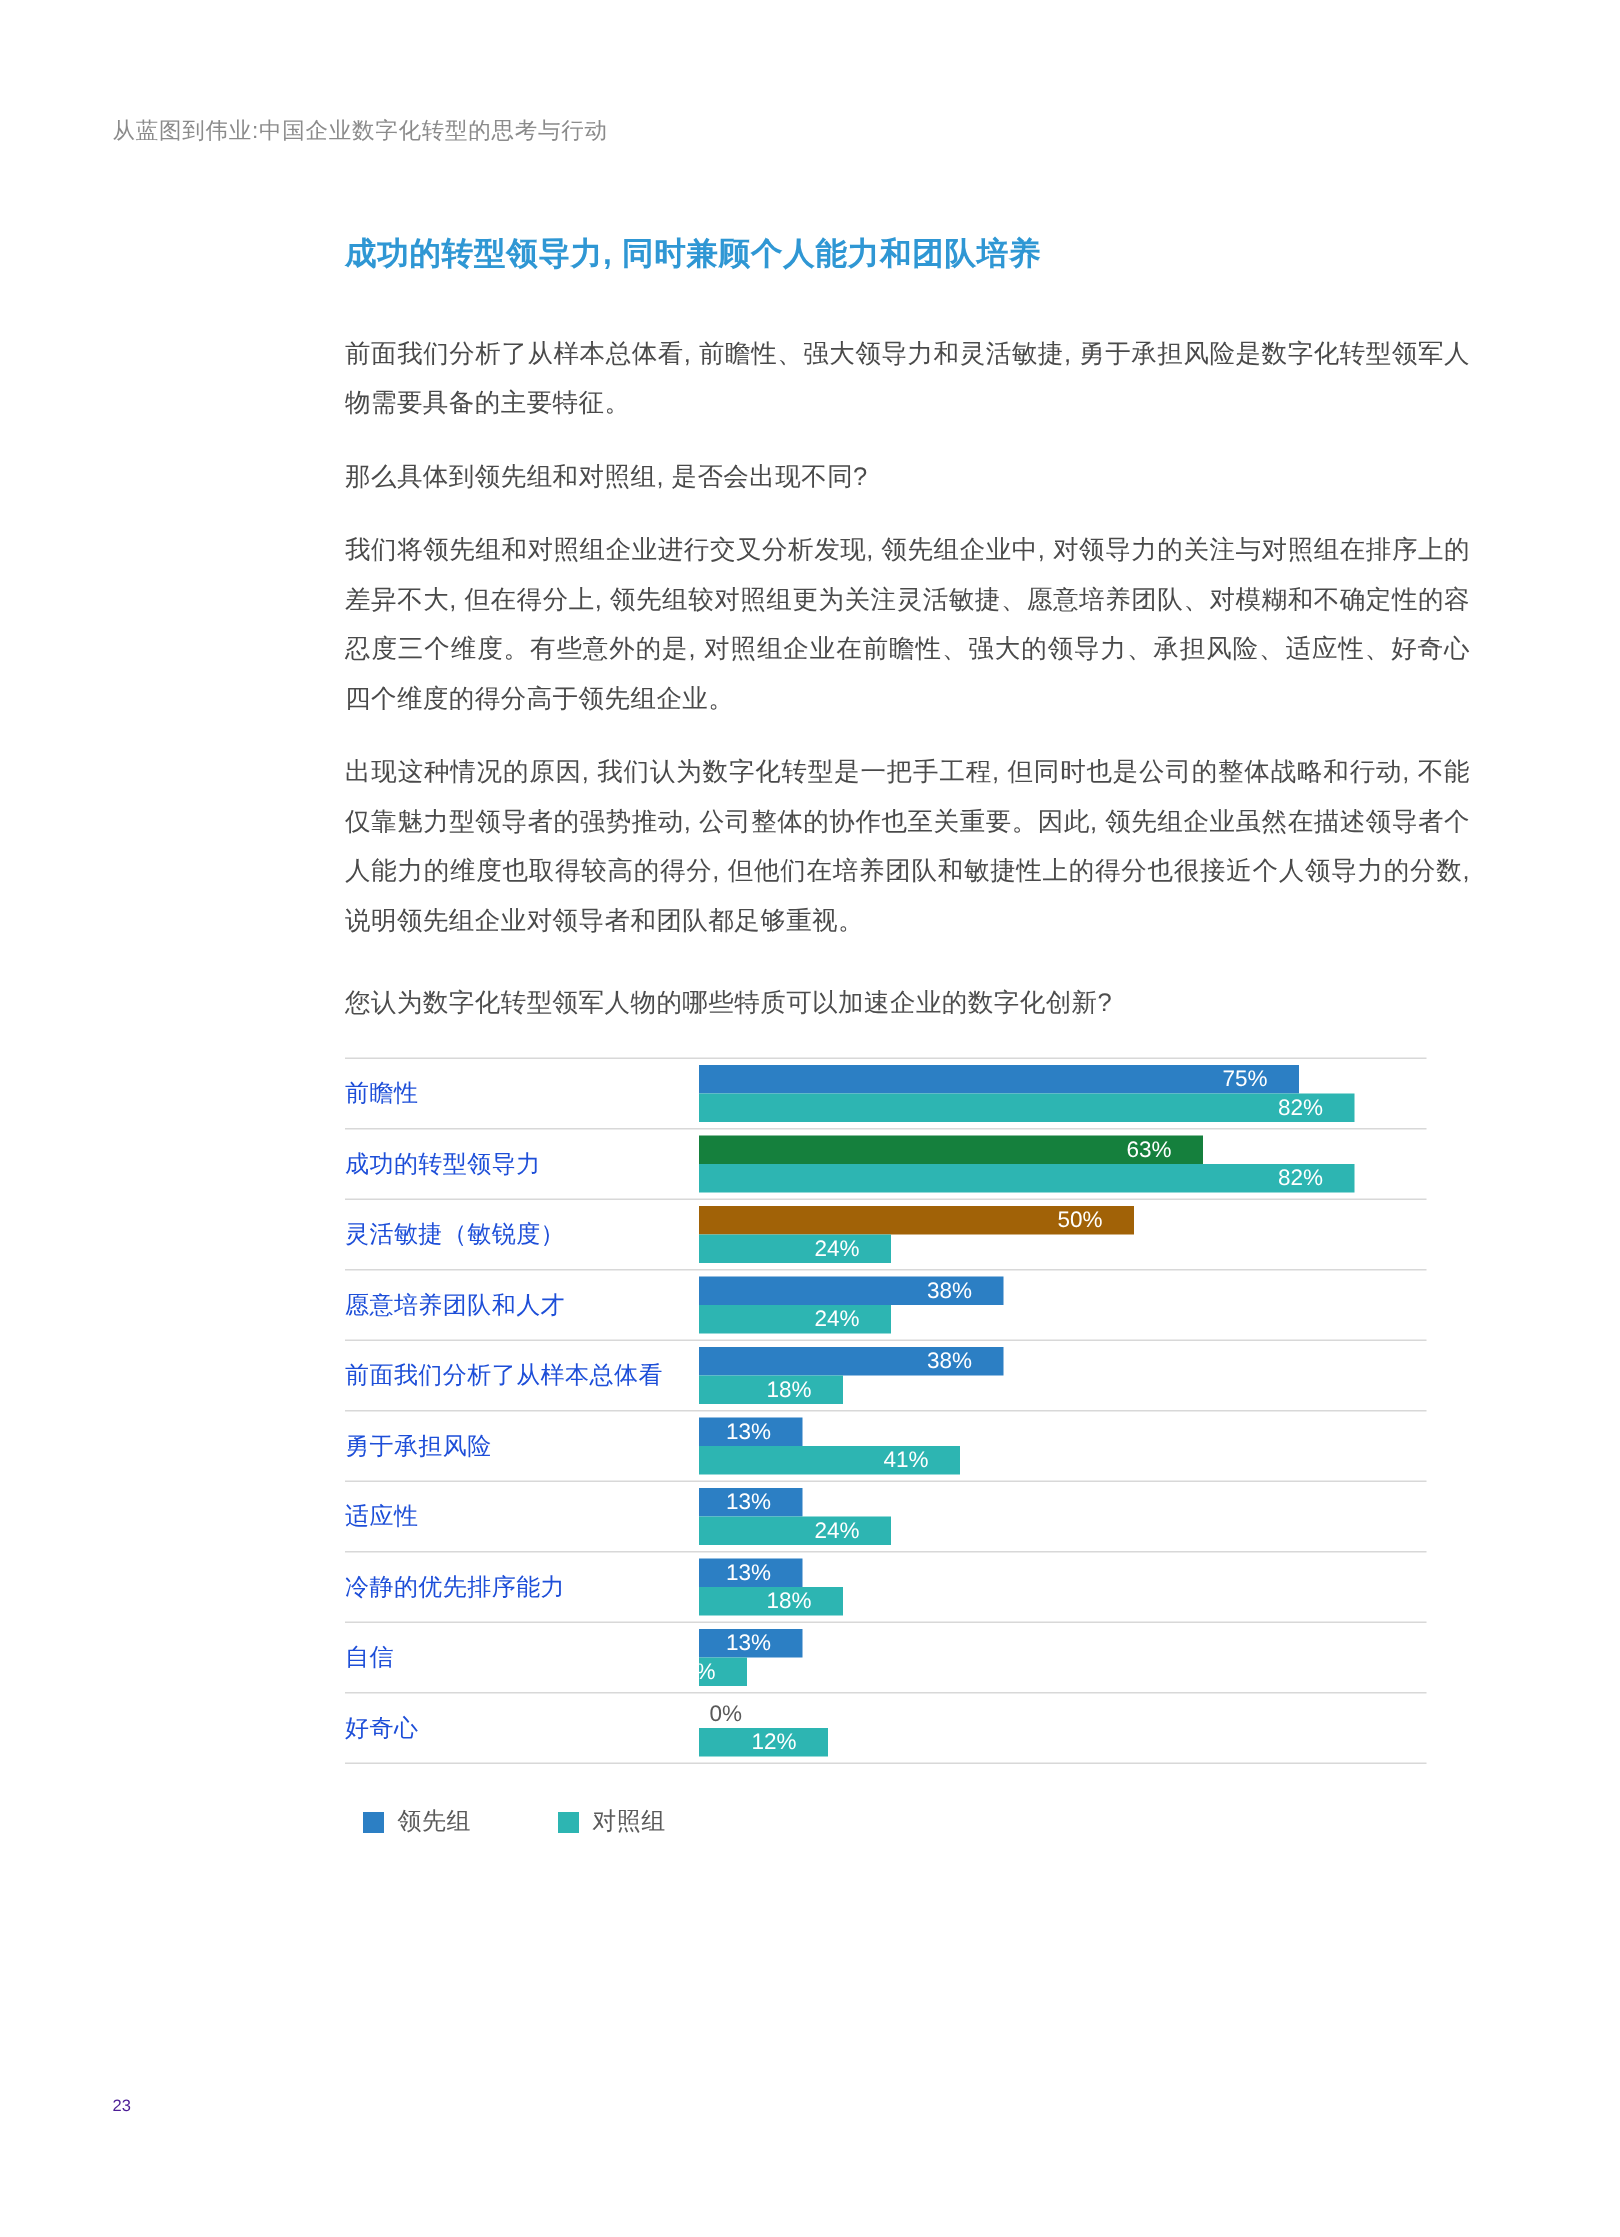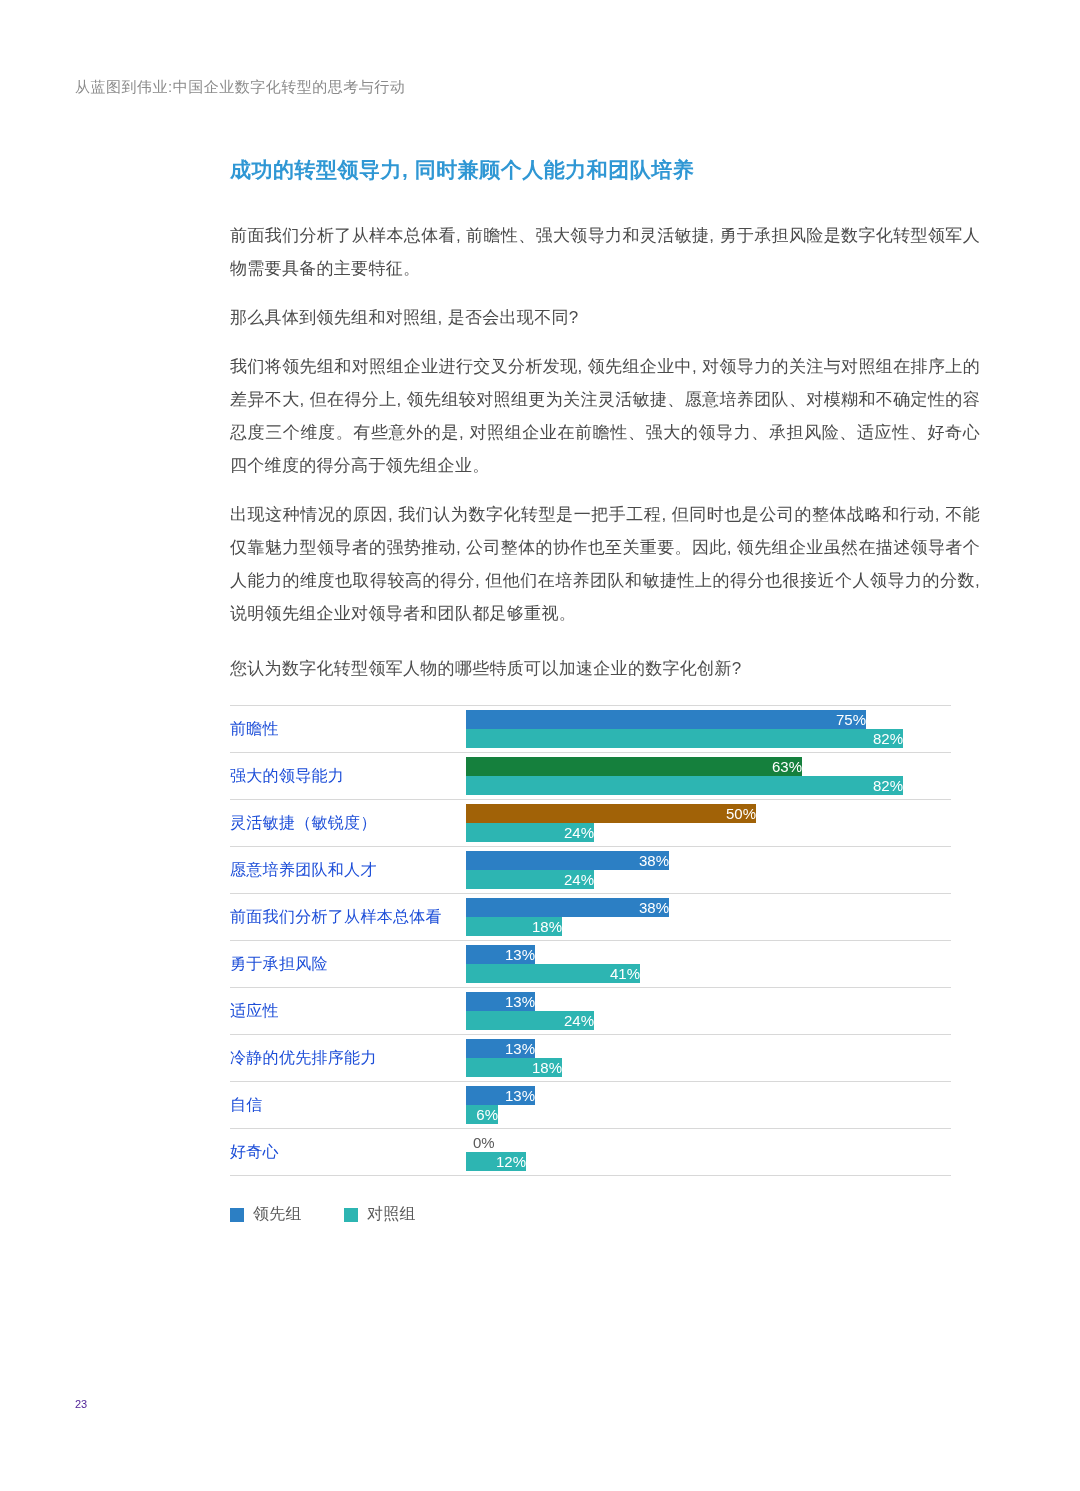--- a/index.html
+++ b/index.html
@@ -39,26 +39,26 @@
   .chart-label {
     width: 236px; flex: 0 0 236px;
     font-size: 16px; color: #1d4ed8; letter-spacing: 0.3px;
   }
   .chart-bars { width: 485px; flex: 1; }
   .bar {
     height: 19px; display: flex; align-items: center;
     justify-content: flex-end; overflow: visible; white-space: nowrap;
   }
   .bar .bar-value {
-    color: #ffffff; font-size: 15px; line-height: 19px; padding-right: 0;
+    color: #ffffff; font-size: 15px; line-height: 19px; padding-right: 21px;
   }
   .bar.zero { background: transparent !important; justify-content: flex-start; }
   .bar.zero .bar-value { color: #5a5a5a; padding-left: 7px; padding-right: 0; }
   .legend {
-    display: flex; align-items: flex-end; gap: 42px; margin-top: 28px;
+    display: flex; align-items: flex-end; gap: 58px; margin-top: 28px; margin-left: 12px;
   }
   .legend-item { display: flex; align-items: center; gap: 9px; }
   .legend-swatch { width: 14px; height: 14px; display: inline-block; }
   .legend-label { font-size: 16px; color: #5a5a5a; letter-spacing: 0.3px; }
   .page-number {
     position: absolute; left: 75px; top: 1398px;
     font-size: 11px; color: #4c1d95;
   }
 </style>
 </head>
@@ -82,21 +82,21 @@
         <div class="chart-bars">
           <div class="bar" style="width: 400px; background: rgb(44, 127, 196);">
             <span class="bar-value">75%</span>
           </div>
           <div class="bar" style="width: 437px; background: rgb(45, 181, 178);">
             <span class="bar-value">82%</span>
           </div>
         </div>
       </div>
       <div class="chart-row">
-        <div class="chart-label">强大的领导能力</div>
+        <div class="chart-label">成功的转型领导力</div>
         <div class="chart-bars">
           <div class="bar" style="width: 336px; background: #15803d; align-items: flex-end;">
             <span class="bar-value">63%</span>
           </div>
           <div class="bar" style="width: 437px; background: rgb(45, 181, 178);">
             <span class="bar-value">82%</span>
           </div>
         </div>
       </div>
       <div class="chart-row">
@@ -175,21 +175,21 @@
             <span class="bar-value">6%</span>
           </div>
         </div>
       </div>
       <div class="chart-row">
         <div class="chart-label">好奇心</div>
         <div class="chart-bars">
           <div class="bar zero">
             <span class="bar-value">0%</span>
           </div>
-          <div class="bar" style="width: 60px; background: rgb(45, 181, 178);">
+          <div class="bar" style="width: 86px; background: rgb(45, 181, 178);">
             <span class="bar-value">12%</span>
           </div>
         </div>
       </div>
     </div>
 
   <div class="legend">
     <div class="legend-item">
       <span class="legend-swatch" id="swatch-0" style="background: rgb(44, 127, 196);"></span>
       <span class="legend-label">领先组</span>

